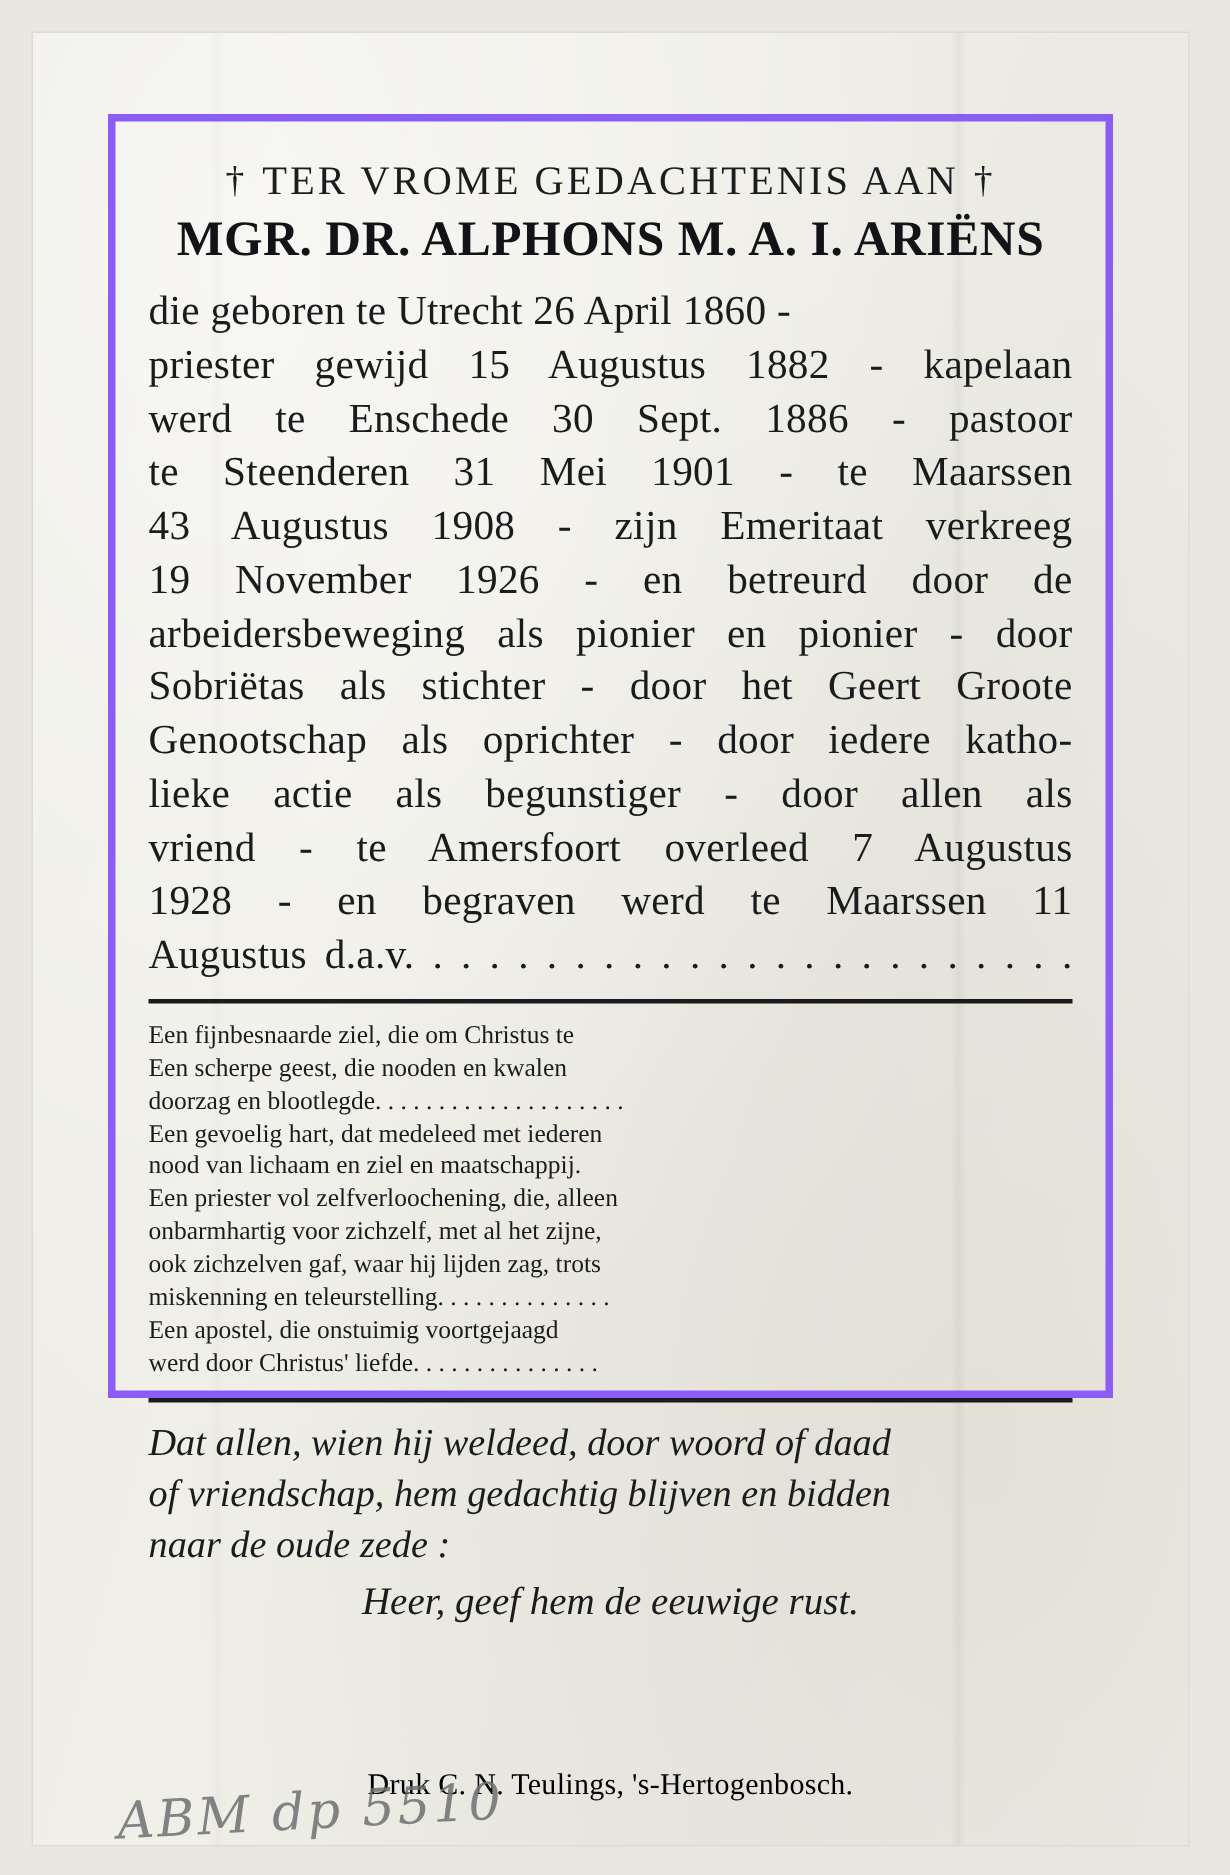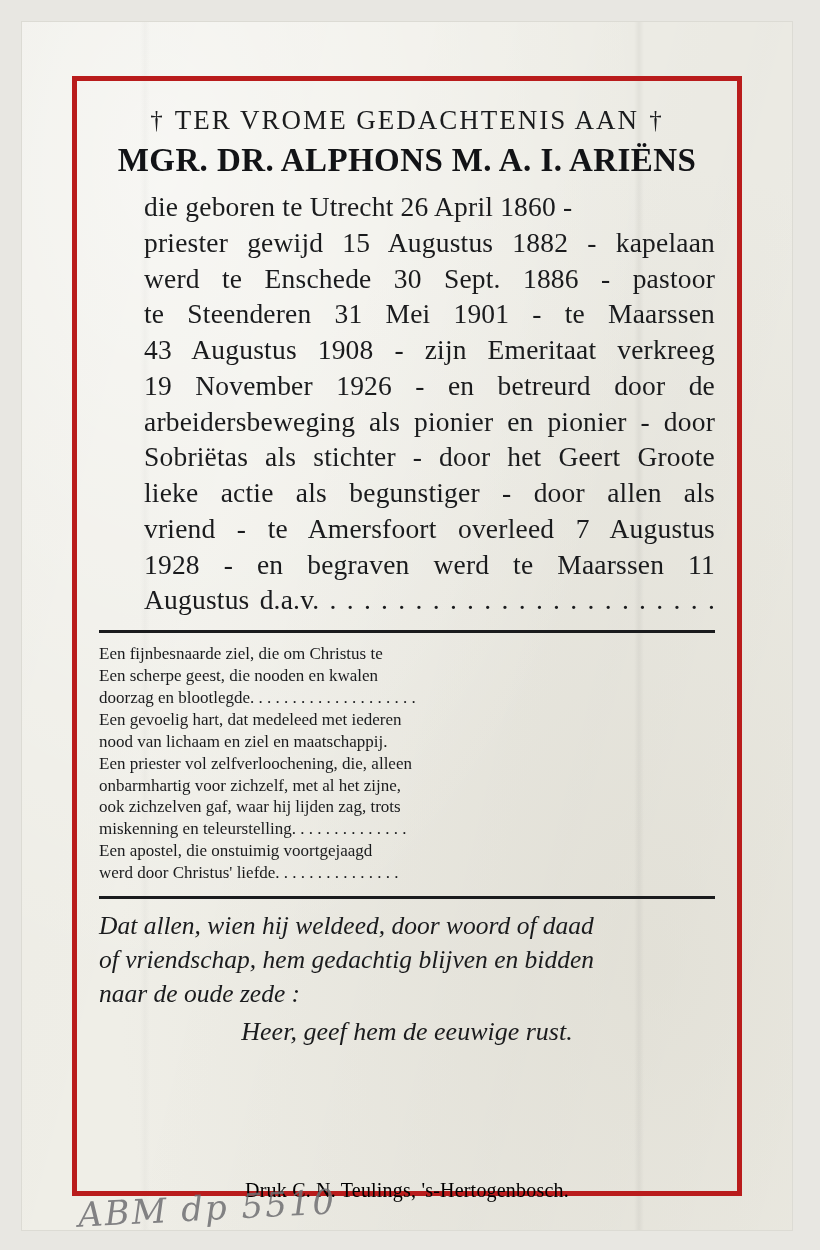--- a/index.html
+++ b/index.html
@@ -52,22 +52,22 @@
   }
   .crease.c1 { left: 612px; }
   .crease.c2 { left: 118px; opacity: .5; }
 
   
   .frame {
     position: absolute;
     left: 50px;
     top: 54px;
     right: 50px;
-    height: 1120px;
-    border: 5px solid #b91c1c;
+    height: 856px;
+    border: 5px solid #8b5cf6;
     box-sizing: border-box;
   }
   .frame-inner {
     position: absolute;
     inset: 0;
     padding: 14px 22px 0 22px;
     box-sizing: border-box;
   }
 
   .header {
@@ -94,21 +94,20 @@
     white-space: nowrap;
   }
 
   .bio {
     font-size: 27.5px;
     line-height: 1.30;
     color: #1a1b1d;
     text-align: justify;
     text-align-last: justify;
     letter-spacing: 0.2px;
-    margin-left: 45px;
   }
   .bio .ln {
     display: block;
     white-space: nowrap;
   }
   .bio .spread {
     display: flex;
     justify-content: space-between;
   }
 
@@ -191,20 +190,21 @@
           <span class="ln spread">
             <span>die geboren te Utrecht 26 April 1860 -</span>
           </span>
           <span class="ln">priester gewijd 15 Augustus 1882 - kapelaan</span>
           <span class="ln">werd te Enschede 30 Sept. 1886 - pastoor</span>
           <span class="ln">te Steenderen 31 Mei 1901 - te Maarssen</span>
           <span class="ln">43 Augustus 1908 - zijn Emeritaat verkreeg</span>
           <span class="ln">19 November 1926 - en betreurd door de</span>
           <span class="ln">arbeidersbeweging als pionier en pionier - door</span>
           <span class="ln">Sobriëtas als stichter - door het Geert Groote</span>
+          <span class="ln">Genootschap als oprichter - door iedere katho-</span>
           <span class="ln">lieke actie als begunstiger - door allen als</span>
           <span class="ln">vriend - te Amersfoort overleed 7 Augustus</span>
           <span class="ln">1928 - en begraven werd te Maarssen 11</span>
           <span class="ln">Augustus d.a.v. . . . . . . . . . . . . . . . . . . . . . . .</span>
         </div>
 
         <hr class="rule">
 
         <div class="virtues">
           <span class="ln">Een fijnbesnaarde ziel, die om Christus te</span>

